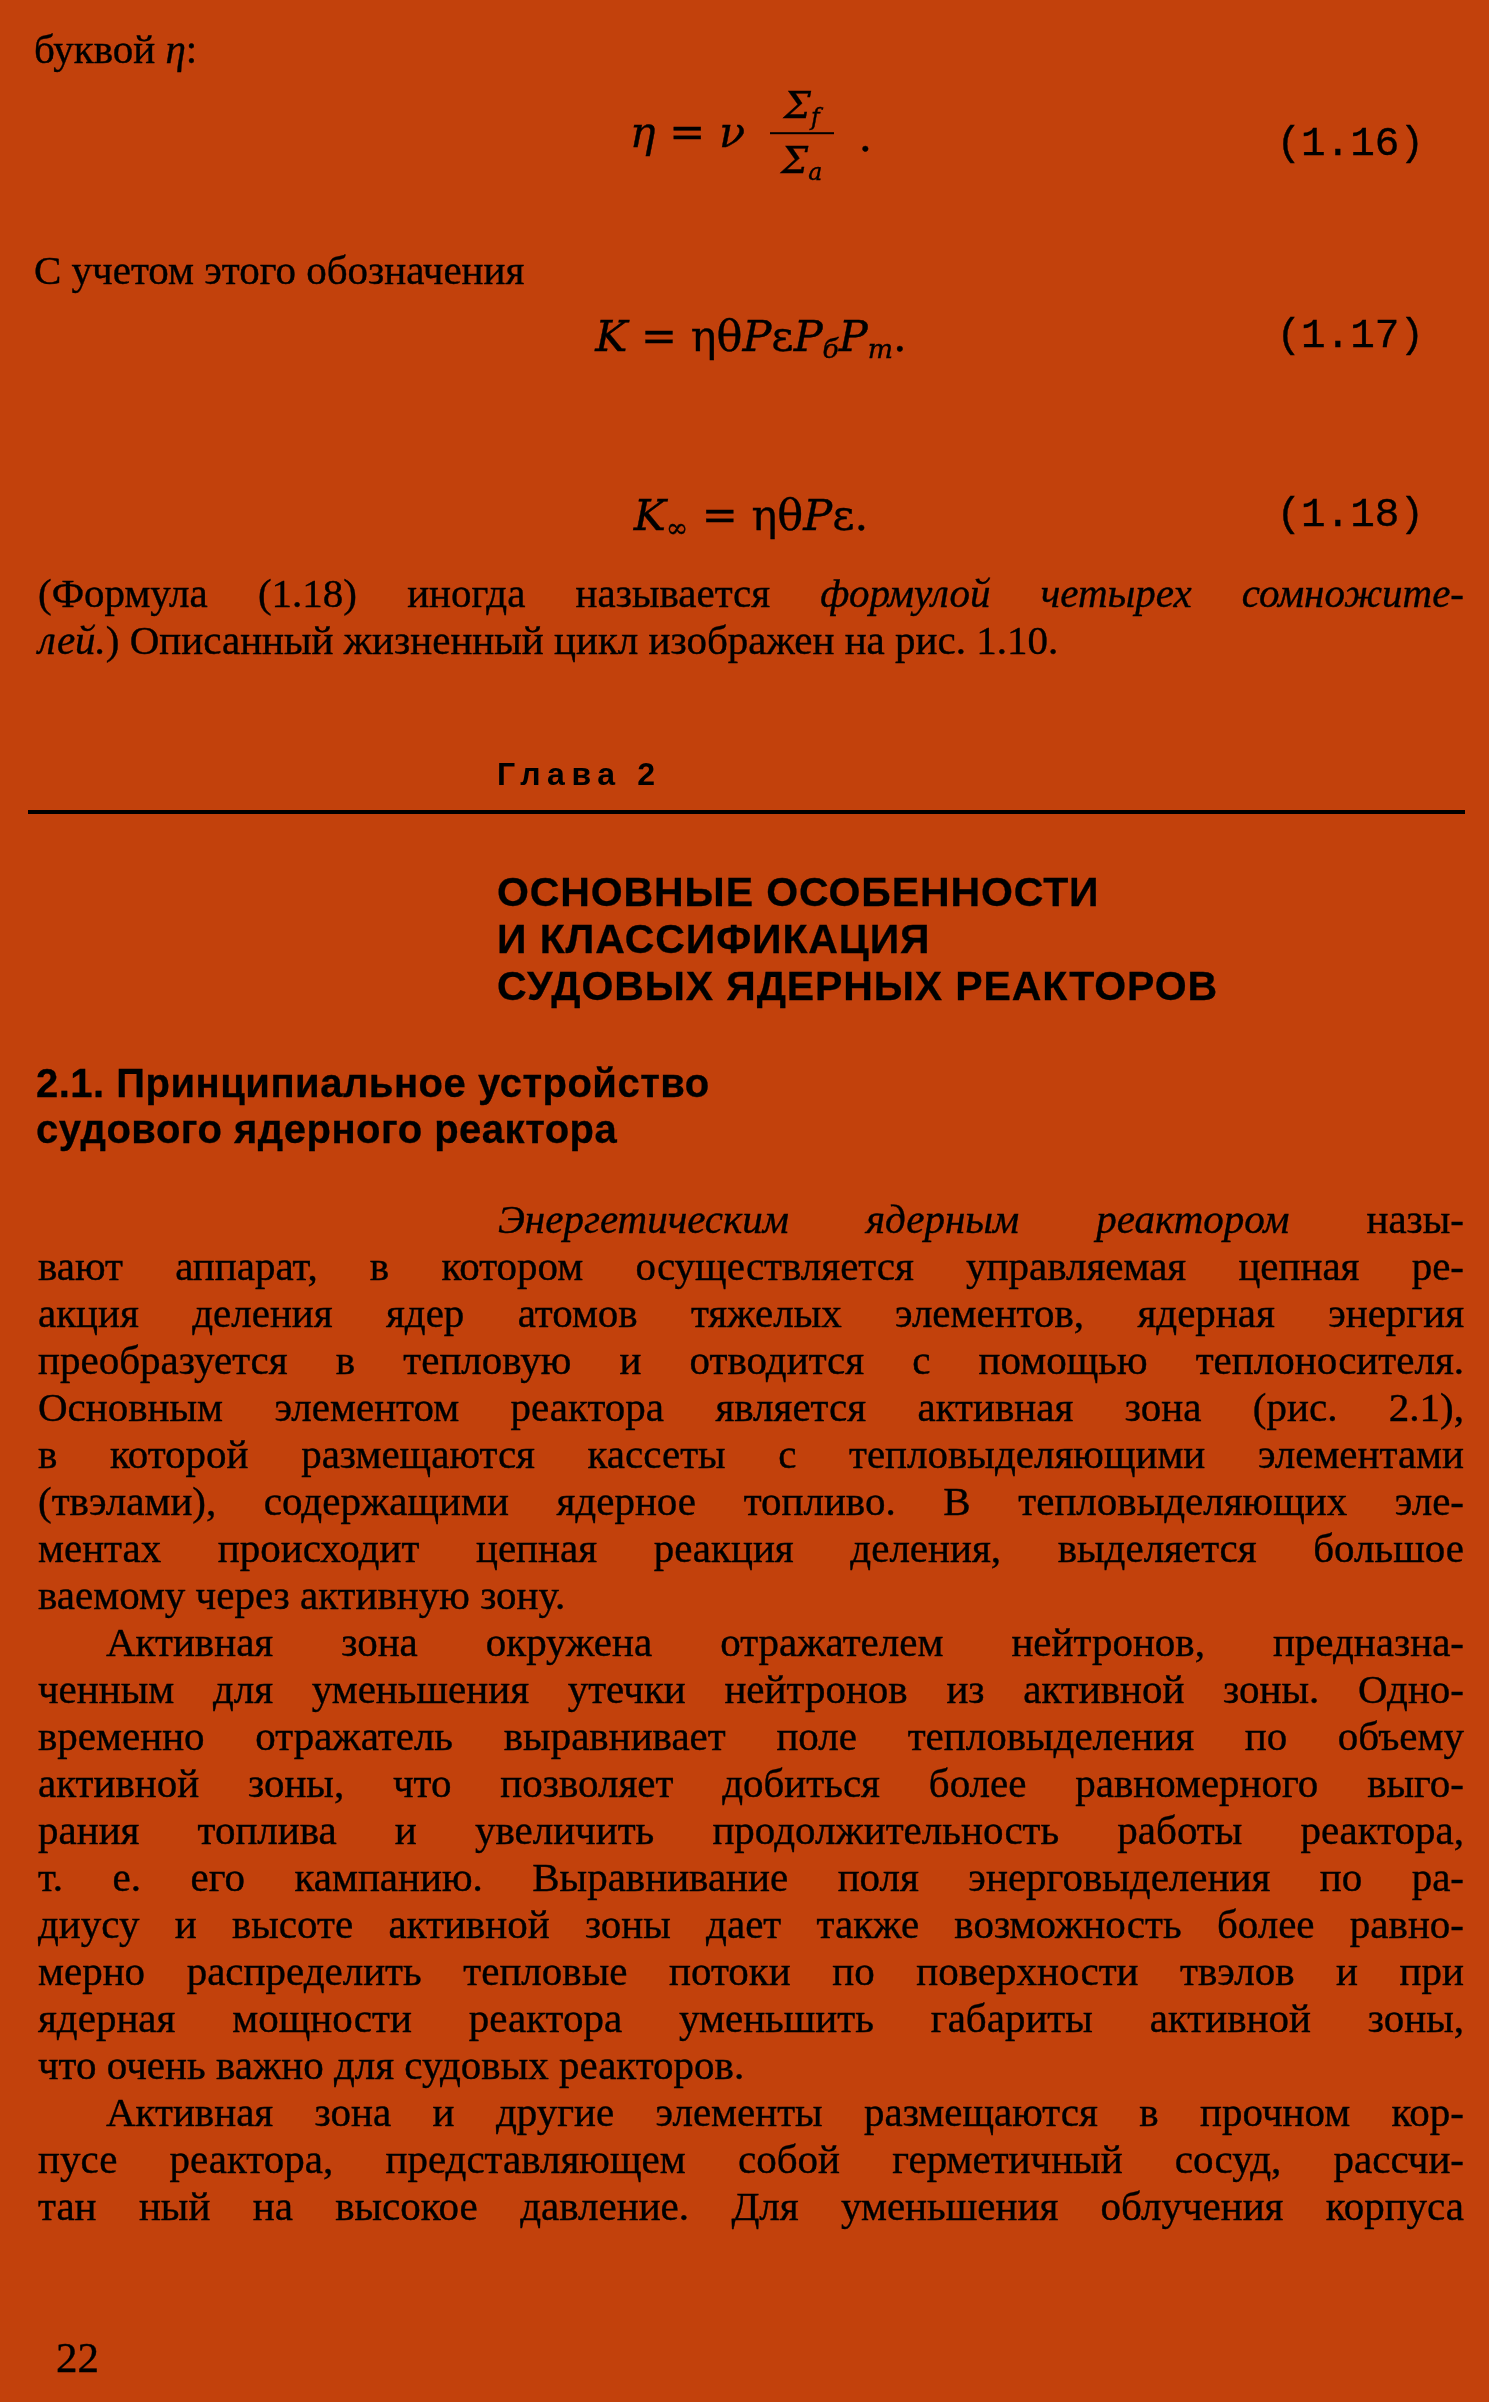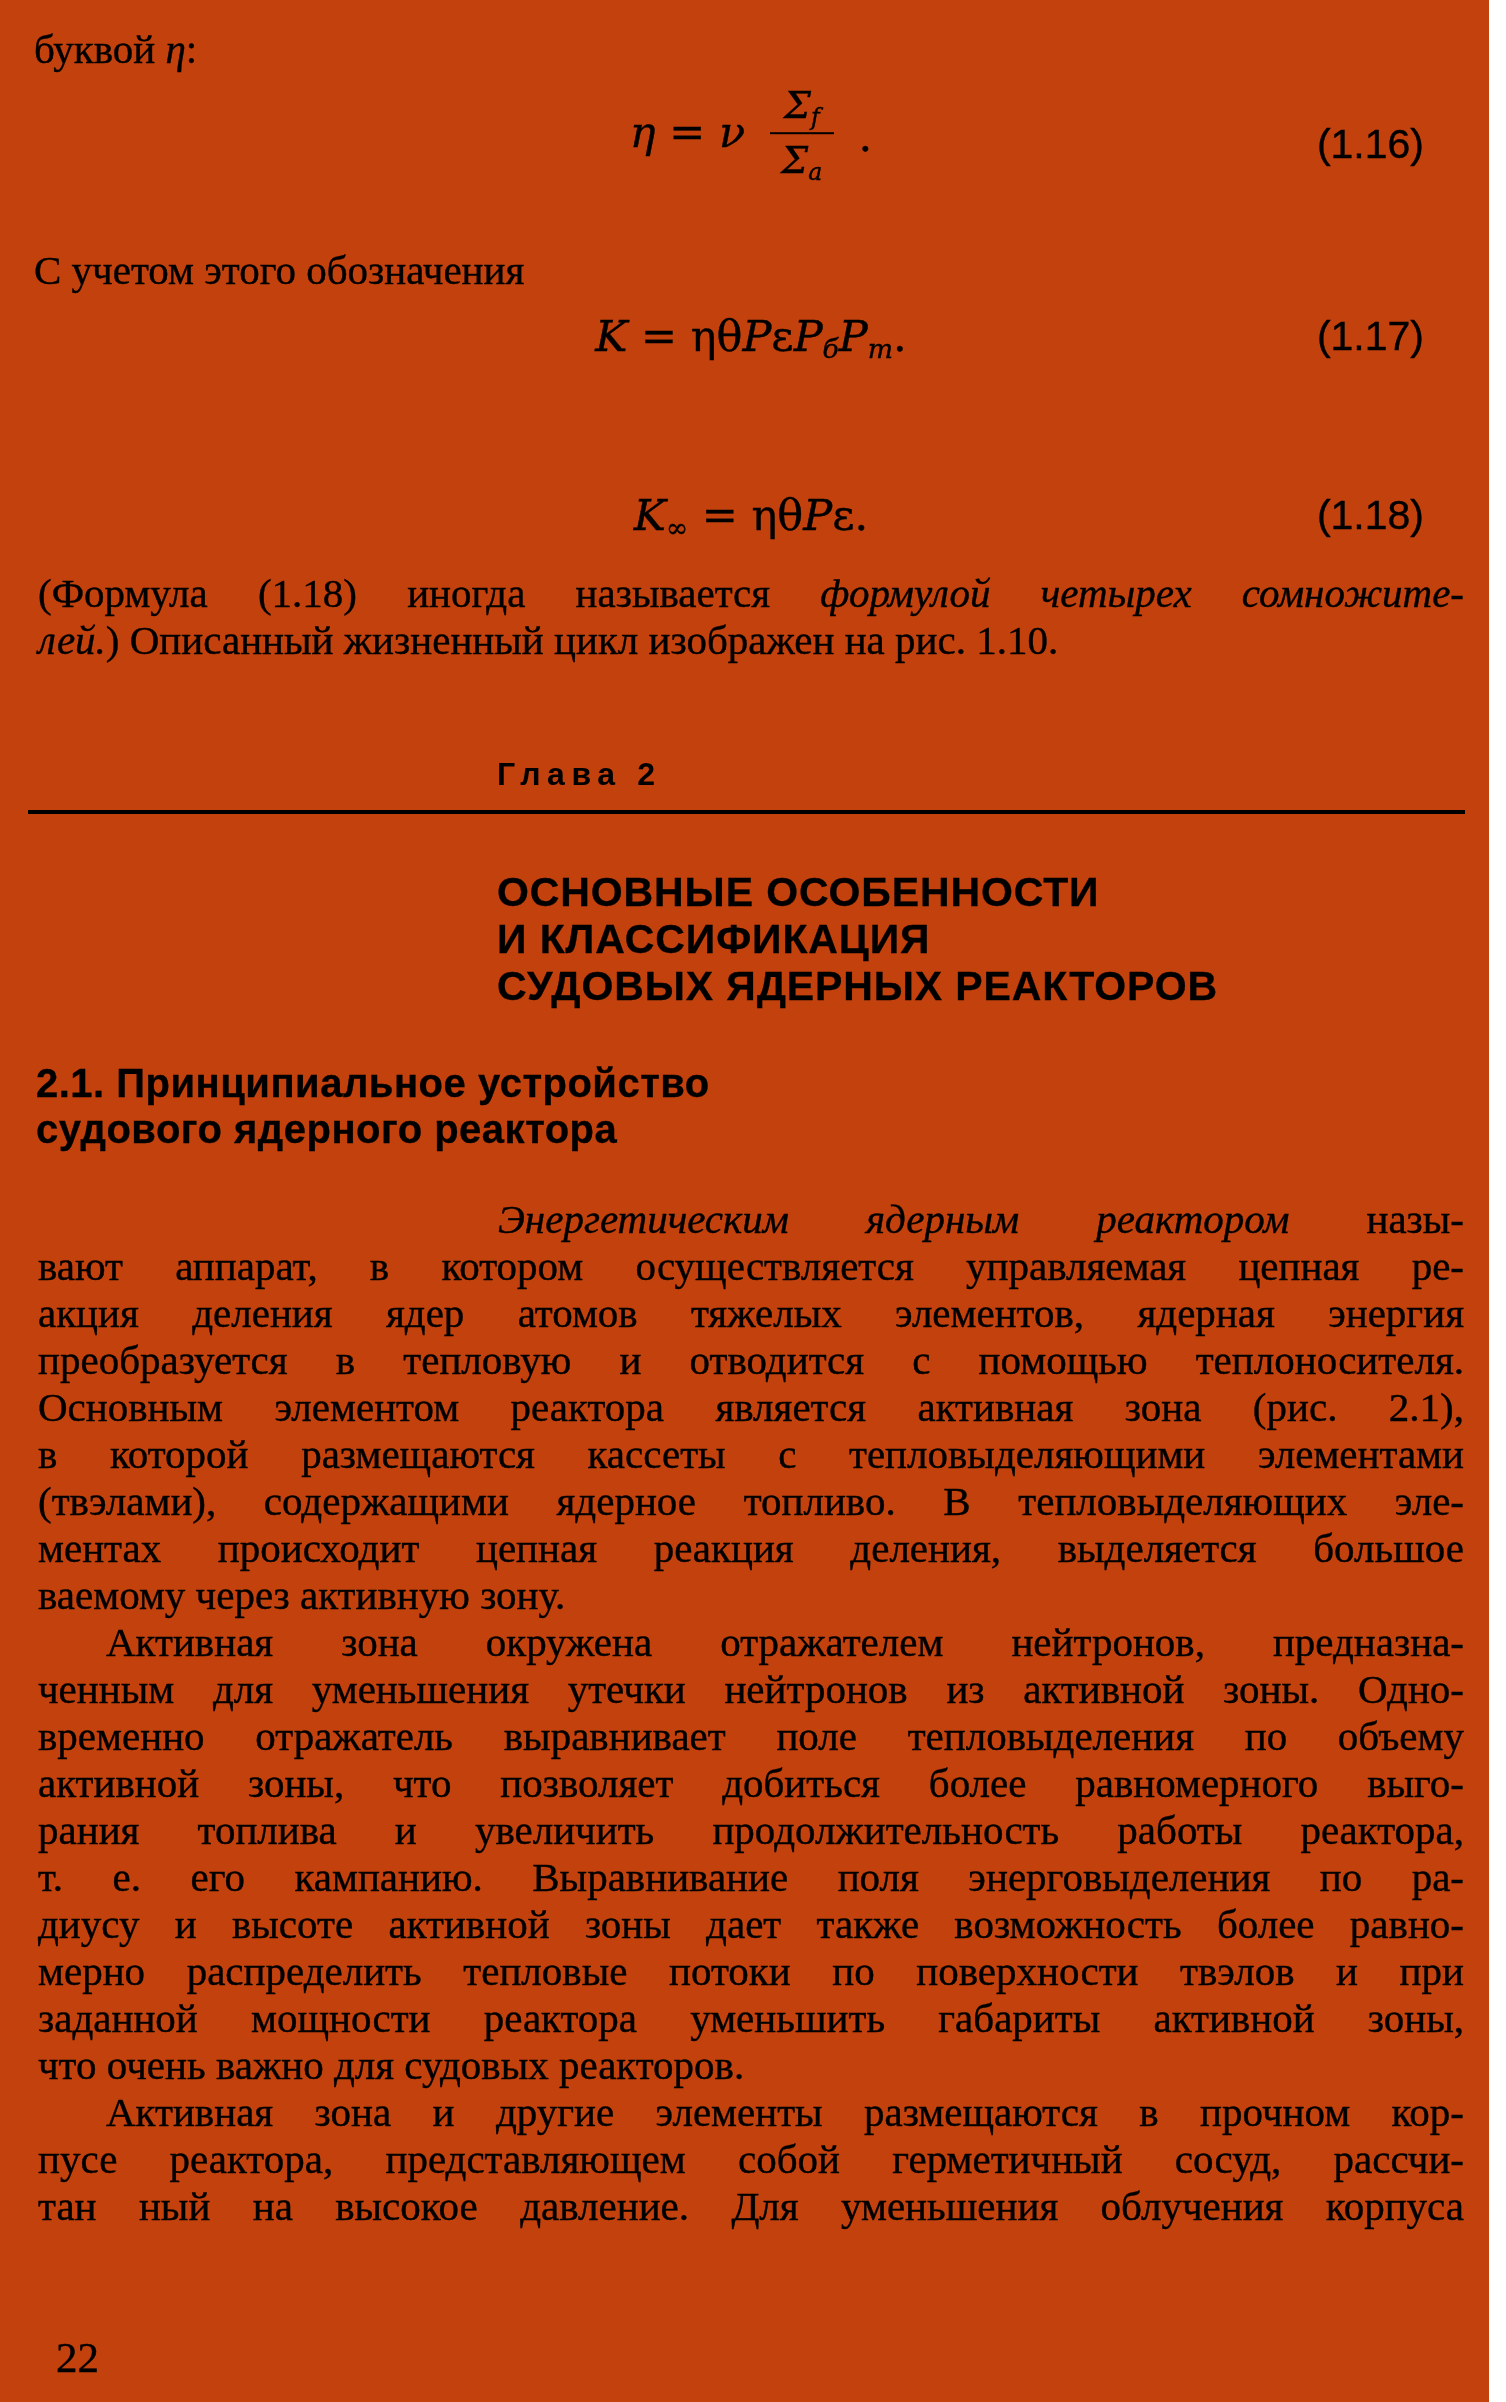--- a/index.html
+++ b/index.html
@@ -12,21 +12,21 @@
   .serif{font-family:"Liberation Serif", serif;font-size:41px;line-height:47px;}
   .col{left:38px;width:1426px;}
   .lines .line{height:47px;text-align:justify;text-align-last:justify;}
   .lines .line.nj{text-align:left;text-align-last:left;}
   .lines .line.ind1{text-indent:68px;}
   .lines .line.ind2{text-indent:460px;}
   .it{font-style:italic;}
   sub{font-size:62%;line-height:0;vertical-align:-0.28em;}
   .equation{position:absolute;left:38px;width:1426px;text-align:center;
     font-family:"DejaVu Serif", serif;font-size:43px;line-height:47px;}
-  .equation .eq-num{position:absolute;right:40px;top:0;font-family:Liberation Sans, sans-serif;font-size:41px;}
+  .equation .eq-num{position:absolute;right:40px;top:0;font-family:Liberation Mono, monospace;font-size:41px;}
   .equation.tall .eq-num{top:34px;}
   .frac{display:inline-block;vertical-align:middle;margin:0 11.3px;font-size:38px;line-height:1.1;transform:translateY(-3.8px);}
   .frac .num{display:block;border-bottom:2.8px solid #000;padding:1.9px 11.3px 5.6px;}
   .frac .den{display:block;padding:5.6px 11.3px 0;}
   .eq-tail{vertical-align:middle;}
   .kicker{position:absolute;left:497px;top:755px;font-family:"Liberation Sans", sans-serif;
     font-weight:bold;font-size:32px;line-height:38px;letter-spacing:6.6px;-webkit-text-stroke:0;}
   .rule{position:absolute;left:28px;top:810px;width:1437px;height:3.8px;background:#000;}
   .chapter-title{position:absolute;left:497px;top:869px;font-family:"Liberation Sans", sans-serif;
     font-weight:bold;font-size:41px;line-height:47px;letter-spacing:0.9px;-webkit-text-stroke:0.3px currentColor;}
@@ -96,21 +96,21 @@
       <div class="line ind0"><span>ментах происходит цепная реакция деления, выделяется большое</span></div>
       <div class="line ind0 nj"><span>ваемому через активную зону.</span></div>
       <div class="line ind1"><span>Активная зона окружена отражателем нейтронов, предназна-</span></div>
       <div class="line ind0"><span>ченным для уменьшения утечки нейтронов из активной зоны. Одно-</span></div>
       <div class="line ind0"><span>временно отражатель выравнивает поле тепловыделения по объему</span></div>
       <div class="line ind0"><span>активной зоны, что позволяет добиться более равномерного выго-</span></div>
       <div class="line ind0"><span>рания топлива и увеличить продолжительность работы реактора,</span></div>
       <div class="line ind0"><span>т. е. его кампанию. Выравнивание поля энерговыделения по ра-</span></div>
       <div class="line ind0"><span>диусу и высоте активной зоны дает также возможность более равно-</span></div>
       <div class="line ind0"><span>мерно распределить тепловые потоки по поверхности твэлов и при</span></div>
-      <div class="line ind0"><span>заданной мощности реактора уменьшить габариты активной зоны,</span></div>
+      <div class="line ind0"><span>ядерная мощности реактора уменьшить габариты активной зоны,</span></div>
       <div class="line ind0 nj"><span>что очень важно для судовых реакторов.</span></div>
       <div class="line ind1"><span>Активная зона и другие элементы размещаются в прочном кор-</span></div>
       <div class="line ind0"><span>пусе реактора, представляющем собой герметичный сосуд, рассчи-</span></div>
       <div class="line ind0"><span>тан ный на высокое давление. Для уменьшения облучения корпуса</span></div>
     </div>
 
   <div class="pagenum">22</div>
 
 </div>
 

